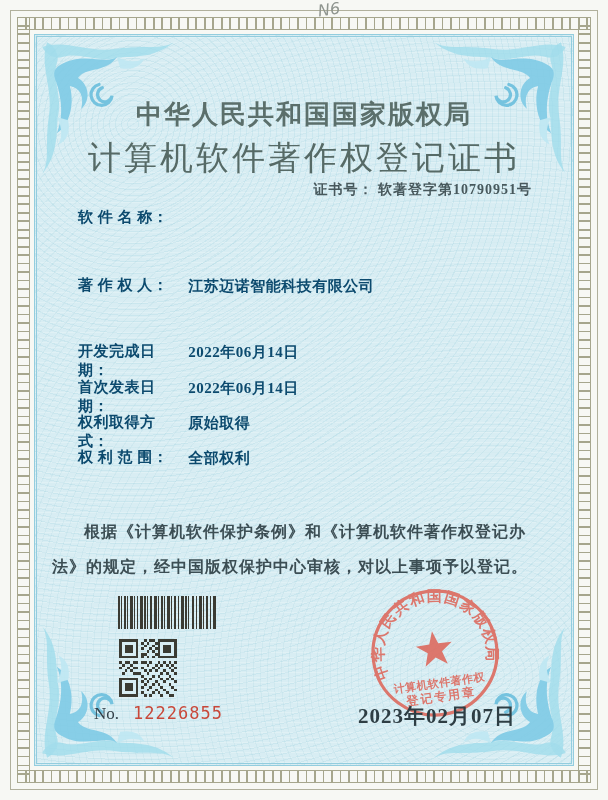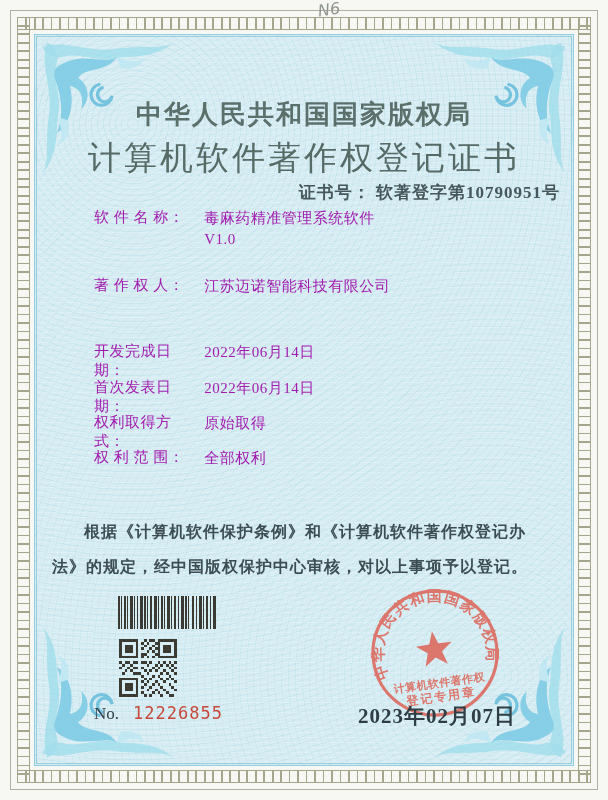--- a/index.html
+++ b/index.html
@@ -40,24 +40,24 @@
   }
   .authority{
     position:absolute;left:0;right:0;top:97px;margin:0;text-align:center;
     font-size:26px;font-weight:bold;letter-spacing:2px;color:#5b6f6b;
   }
   .cert-title{
     position:absolute;left:0;right:0;top:136px;margin:0;text-align:center;
     font-size:33px;font-weight:normal;letter-spacing:3px;color:#566a66;
   }
   .certno{
-    position:absolute;top:181px;right:48px;font-size:17px;font-weight:bold;
+    position:absolute;top:181px;right:76px;font-size:14px;font-weight:bold;
     letter-spacing:1px;color:#47585c;
   }
-  .row{position:absolute;left:78px;font-size:15px;font-weight:normal;color:#a21caf;letter-spacing:.5px;margin-left:16px;}
+  .row{position:absolute;left:78px;font-size:15px;font-weight:bold;color:#0c4a6e;letter-spacing:.5px;}
   .row .lab{display:inline-block;width:106px;vertical-align:top;}
   .row .val{display:inline-block;vertical-align:top;line-height:21px;}
   .statement{
     position:absolute;left:52px;width:488px;top:514px;
     font-size:16px;line-height:35px;font-weight:600;letter-spacing:1px;
     text-indent:2em;color:#3c4e54;
   }
   .barcode{position:absolute;left:118px;top:596px;width:98px;height:33px;}
   .qrcode{position:absolute;left:119px;top:639px;width:58px;height:58px;}
   .seal{position:absolute;left:368px;top:586px;width:134px;height:134px;transform:rotate(-8deg);opacity:.88;}
@@ -108,24 +108,20 @@
   <h1 class="authority">中华人民共和国国家版权局</h1>
   <h2 class="cert-title">计算机软件著作权登记证书</h2>
 
   <div class="certno">
     <span>证书号：</span>
     <span>软著登字第10790951号</span>
   </div>
 
   <div class="row" style="top:208px">
     <span class="lab">软 件 名 称：</span>
-    <span class="val">
-      <div>毒麻药精准管理系统软件</div>
-      <div>V1.0</div>
-    </span>
   </div>
 
   <div class="row" style="top:276px">
     <span class="lab">著 作 权 人：</span>
     <span class="val">江苏迈诺智能科技有限公司</span>
   </div>
 
   <div class="row" style="top:342px">
     <span class="lab">开发完成日期：</span>
     <span class="val">2022年06月14日</span>

